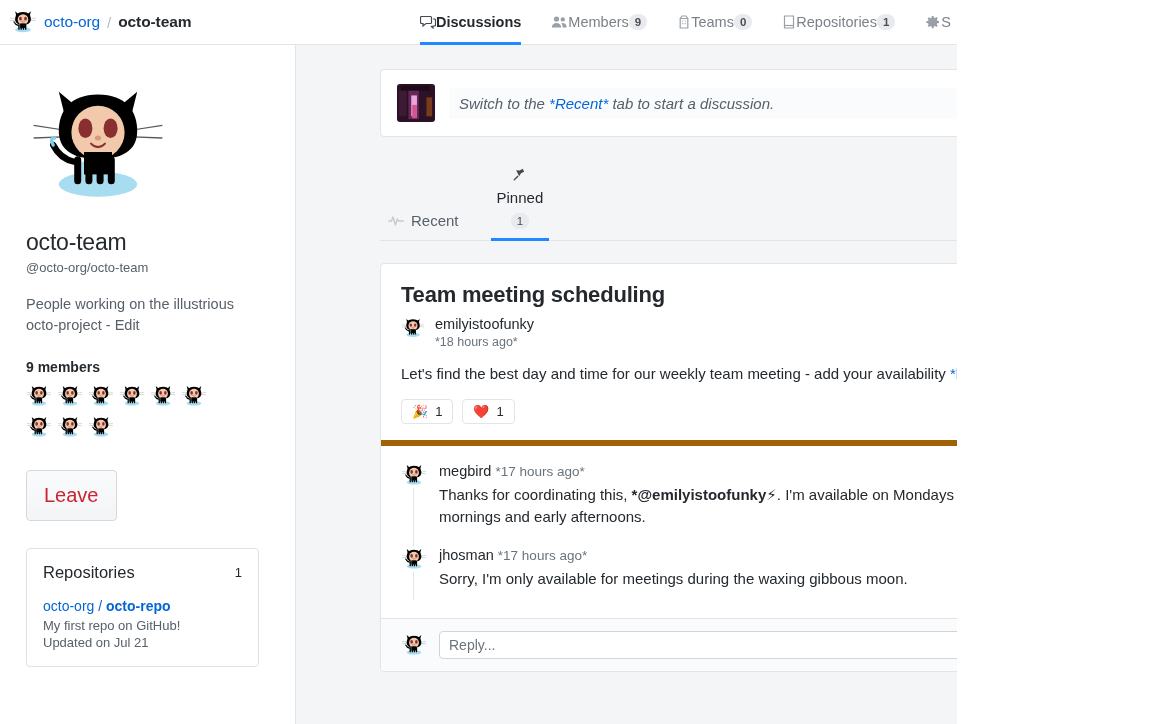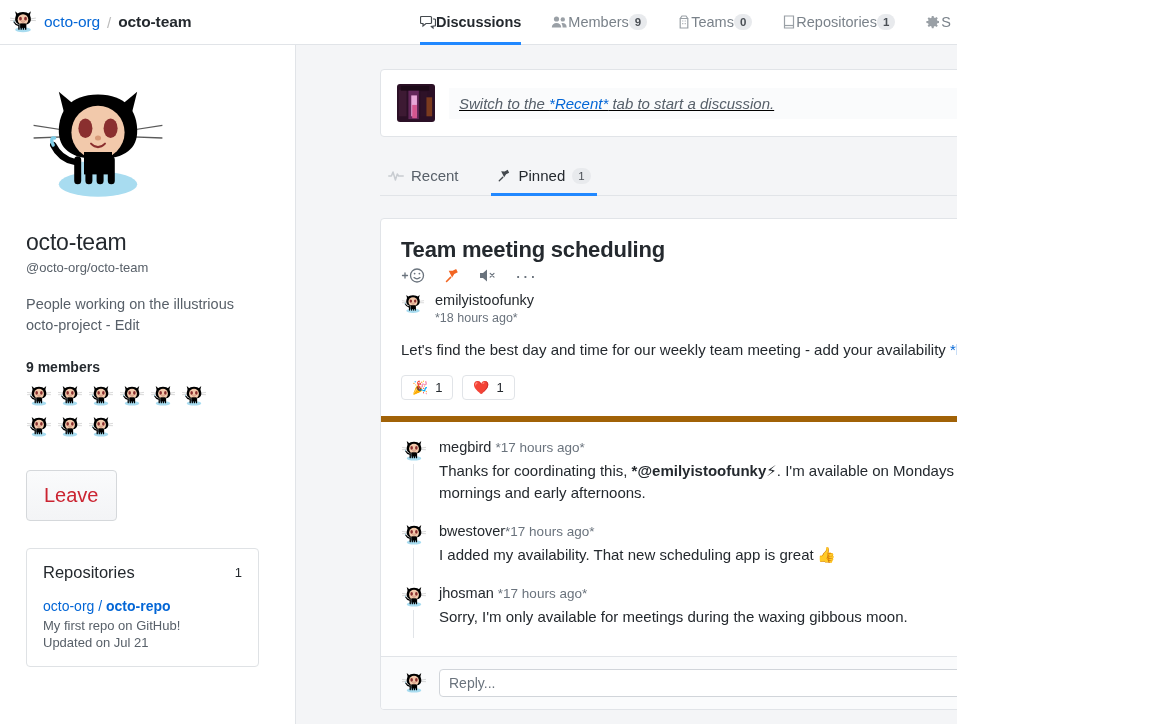--- a/index.html
+++ b/index.html
@@ -125,21 +125,21 @@
     padding: 24px 0 0 0;
     overflow: hidden;
   }
   .main-inner { width: 769px; margin-left: 84px; }
 
   .composer {
     background: #ffffff;
     border: 1px solid #e1e4e8;
     border-radius: 4px;
     padding: 14px 16px;
-    display: flex; align-items: center; gap: 14px; text-decoration: underline;
+    display: flex; align-items: center; gap: 14px;
   }
   .composer-av { width: 38px; height: 38px; border-radius: 3px; flex: 0 0 38px; display: block; }
   .composer-field {
     flex: 1;
     background: #fafbfc;
     padding: 7px 10px;
     font-size: 15px; font-style: italic; color: #57606a;
   }
   .composer-field .lnk { color: #0366d6; }
 
@@ -148,40 +148,40 @@
     margin-top: 22px;
     border-bottom: 1px solid #e1e4e8;
     padding-left: 2px;
   }
   .sub-tab {
     display: flex; align-items: center; gap: 7px;
     padding: 8px 6px 11px 6px;
     font-size: 15px; color: #586069; cursor: pointer;
     position: relative;
   }
-  .sub-tab.active { color: #24292e; }
+  .sub-tab.active { color: #24292e; flex-direction: column; }
   .sub-tab.active::after {
     content: ""; position: absolute; left: 0; right: 0; bottom: -1px; height: 3px;
     background: #2188ff;
   }
   .sub-count {
     background: #e8eaed; color: #4a4f55;
     border-radius: 9px; font-size: 11.5px;
     padding: 1px 6px; line-height: 14px; min-width: 17px; text-align: center;
   }
 
   .discussion {
     margin-top: 22px;
     background: #ffffff;
     border: 1px solid #e1e4e8;
     border-radius: 4px;
     overflow: hidden;
   }
   .disc-head { padding: 18px 20px 16px 20px; }
-  .disc-title-row { display: flex; align-items: flex-start; flex-direction: column; }
+  .disc-title-row { display: flex; align-items: flex-start; }
   .disc-title {
     font-size: 22px; font-weight: bold; color: #24292e;
     margin: 0; letter-spacing: -0.2px; flex: 1;
   }
   .disc-actions { display: flex; align-items: center; gap: 17px; padding-top: 4px; }
   .act { cursor: pointer; display: inline-flex; align-items: center; color: #6a737d; }
   .act-pin { color: #f26522; }
   .act-more { font-size: 19px; letter-spacing: 1px; line-height: 10px; color: #6a737d; }
 
   .disc-author { display: flex; gap: 10px; margin-top: 8px; }
@@ -502,31 +502,20 @@
                 <svg class="comment-av">
                     <use href="#octocat"></use>
                   </svg>
               </div>
               <div class="comment-main">
                 <div class="comment-meta"><span>megbird</span> <span class="time">*17 hours ago*</span></div>
                 <div class="comment-text"><span>Thanks for coordinating this, </span><b>*@emilyistoofunky</b><span class="emoji">⚡</span><span>. I'm available on Mondays and Wednesdays in the mornings and early afternoons.</span></div>
               </div>
             </div>
 
-            <div class="comment">
-              <div class="comment-rail">
-                <svg class="comment-av">
-                    <use href="#octocat"></use>
-                  </svg>
-              </div>
-              <div class="comment-main">
-                <div class="comment-meta"><span>bwestover</span><span class="time">*17 hours ago*</span></div>
-                <div class="comment-text"><span>I added my availability. That new scheduling app is great </span><span class="emoji">👍</span><span></span></div>
-              </div>
-            </div>
 
             <div class="comment">
               <div class="comment-rail">
                 <svg class="comment-av">
                     <use href="#octocat"></use>
                   </svg>
               </div>
               <div class="comment-main">
                 <div class="comment-meta"><span>jhosman</span> <span class="time">*17 hours ago*</span></div>
                 <div class="comment-text"><span>Sorry, I'm only available for meetings during the waxing gibbous moon.</span></div>

